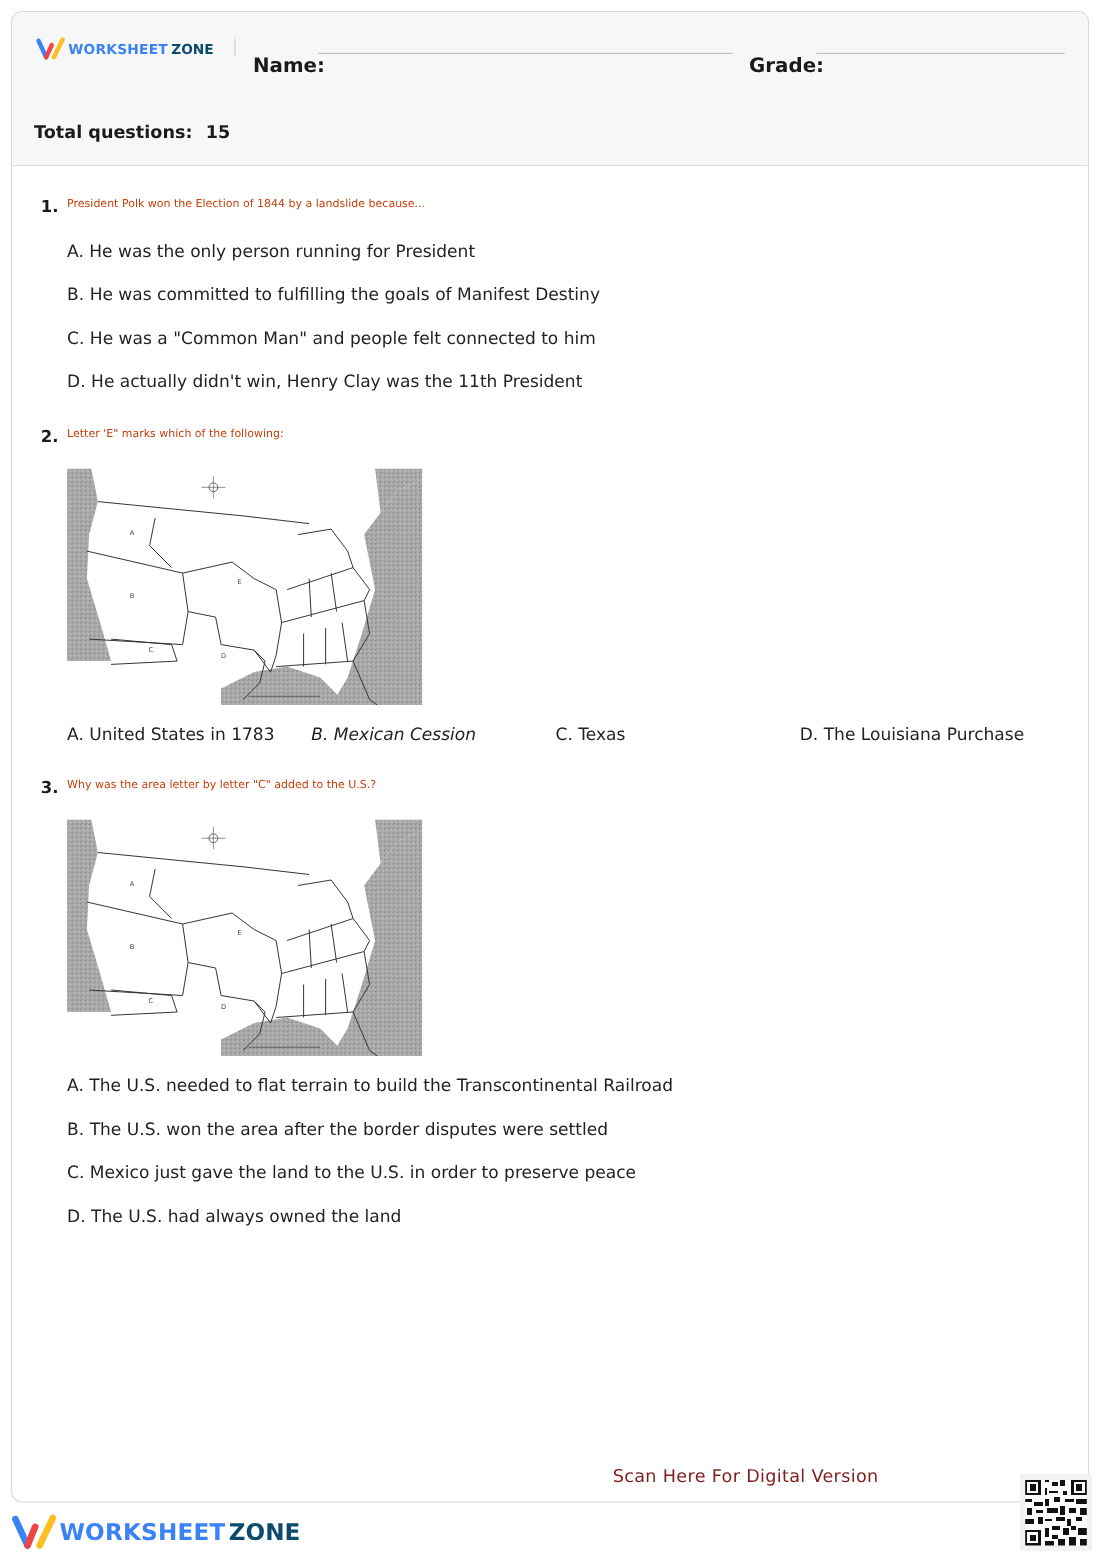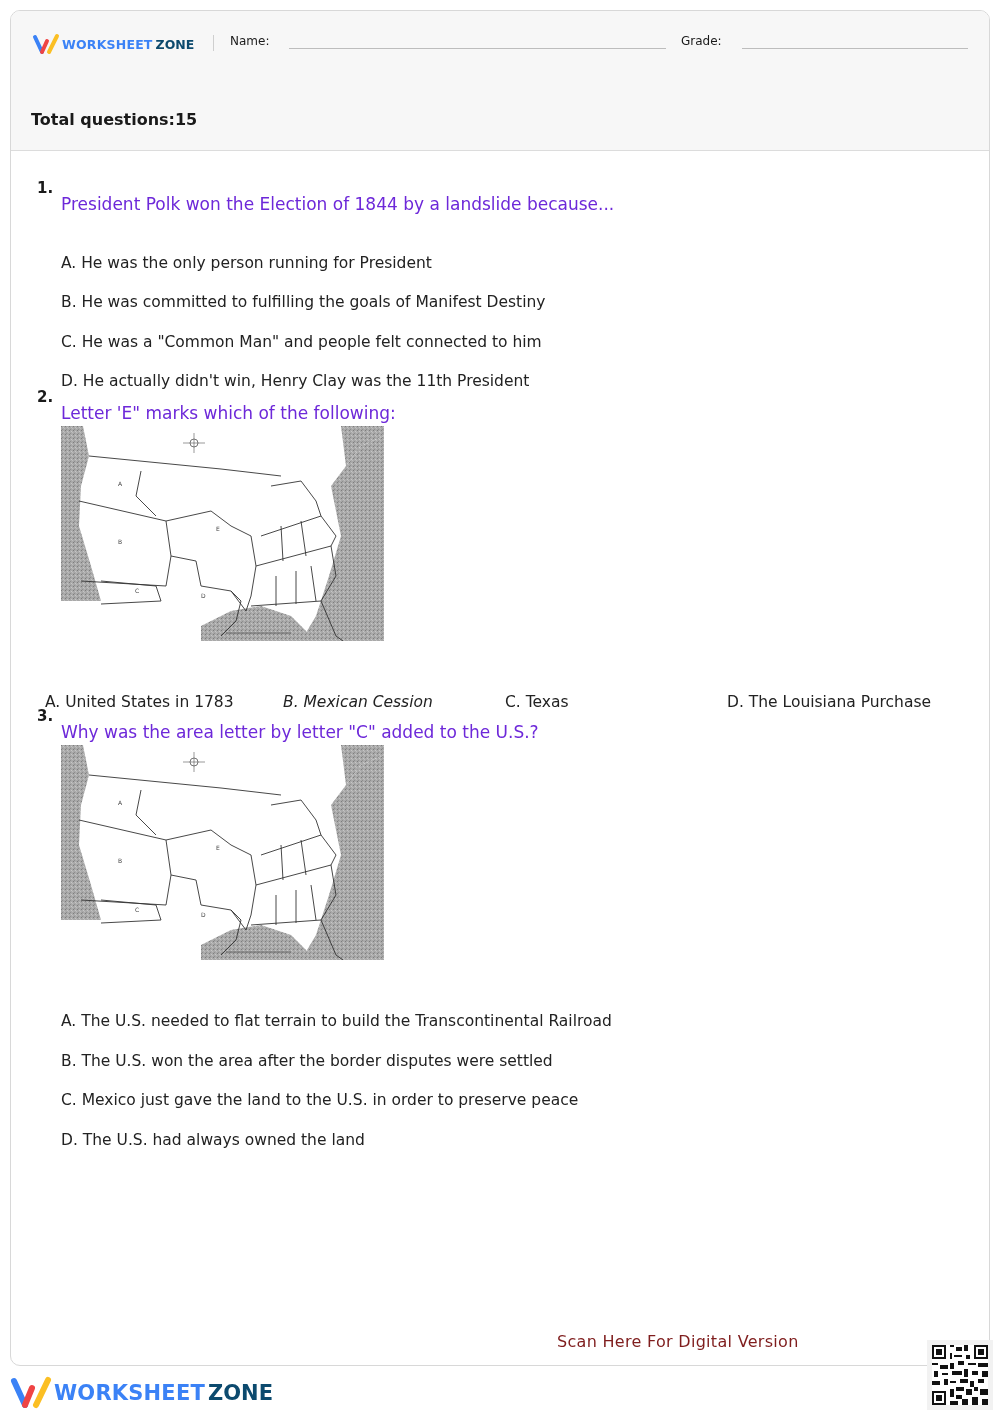--- a/index.html
+++ b/index.html
@@ -16,30 +16,30 @@
   }
   .logo { position: absolute; display: flex; align-items: center; justify-content: center; }
   .logo svg { display: block; }
   .logo .w1 { color: #3b82f6; font-weight: bold; letter-spacing: 0.2px; }
   .logo .w2 { color: #0c4a6e; font-weight: bold; margin-left: 3px; }
 
   .head-logo { left: 21px; top: 22px; }
   .head-logo .w1, .head-logo .w2 { font-size: 12.5px; }
   .head-sep { position: absolute; left: 202px; top: 24px; width: 1px; height: 16px; background: #cfcfcf; }
 
-  .field-label { position: absolute; top: 23px; font-size: 12px; font-weight: normal; color: #1a1a1a; }
+  .field-label { position: absolute; top: 38px; font-size: 18px; font-weight: bold; color: #1a1a1a; }
   .field-line { position: absolute; top: 37px; height: 1px; background: #bdbdbd; }
 
   .total { position: absolute; left: 20px; top: 99px; font-size: 16px; font-weight: bold; color: #1a1a1a; }
-  .total .num { }
+  .total .num { margin-left: 12px; }
 
   .question { position: absolute; left: 26px; }
   .q-num { position: absolute; left: 0; top: 0; font-size: 15px; font-weight: bold; color: #1a1a1a; }
-  .q-text { position: absolute; left: 24px; top: 15px; font-size: 17px; white-space: nowrap; color: #6d28d9; }
-  .opt { position: absolute; font-size: 15.5px; white-space: nowrap; color: #222; margin-top: 34px; }
+  .q-text { position: absolute; left: 24px; top: 1px; font-size: 10px; white-space: nowrap; color: #c2410c; }
+  .opt { position: absolute; font-size: 15.5px; white-space: nowrap; color: #222; }
 
   .map { position: absolute; left: 50px; width: 323px; height: 215px; background: #fff; }
 
   .footer-logo { left: 10px; top: 1376px; }
   .footer-logo .w1, .footer-logo .w2 { font-size: 21px; }
   .scan-text { position: absolute; left: 557px; top: 1332px; font-size: 16px; color: #7f1d1d; letter-spacing: 0.3px; }
   .qr { position: absolute; left: 927px; top: 1340px; width: 66px; height: 70px; background: #f2f2f2; padding: 5px; }
 </style>
 </head>
 <body>
@@ -119,21 +119,21 @@
         <text x="140" y="172">D</text>
         <text x="155" y="105">E</text>
       </g>
       <circle cx="133" cy="17" r="4" fill="none" stroke="#555" stroke-width="0.8"></circle>
       <line x1="133" y1="7" x2="133" y2="27" stroke="#555" stroke-width="0.6"></line>
       <line x1="122" y1="17" x2="144" y2="17" stroke="#555" stroke-width="0.6"></line>
       <line x1="165" y1="207" x2="230" y2="207" stroke="#555" stroke-width="0.8"></line>
     </svg>
   </div>
   <div class="question" style="top:648px;">
-    <span class="opt" style="left:8px; top:0;">A. United States in 1783</span>
+    <span class="opt" style="left:24px; top:0;">A. United States in 1783</span>
     <span class="opt" style="left:246px; top:0;font-style:italic;">B. Mexican Cession</span>
     <span class="opt" style="left:468px; top:0;">C. Texas</span>
     <span class="opt" style="left:690px; top:0;">D. The Louisiana Purchase</span>
   </div>
 
   <div class="question" style="top:696px;">
     <span class="q-num">3.</span>
     <span class="q-text">Why was the area letter by letter "C" added to the U.S.?</span>
   </div>
   <div class="map" style="top:734px;">

